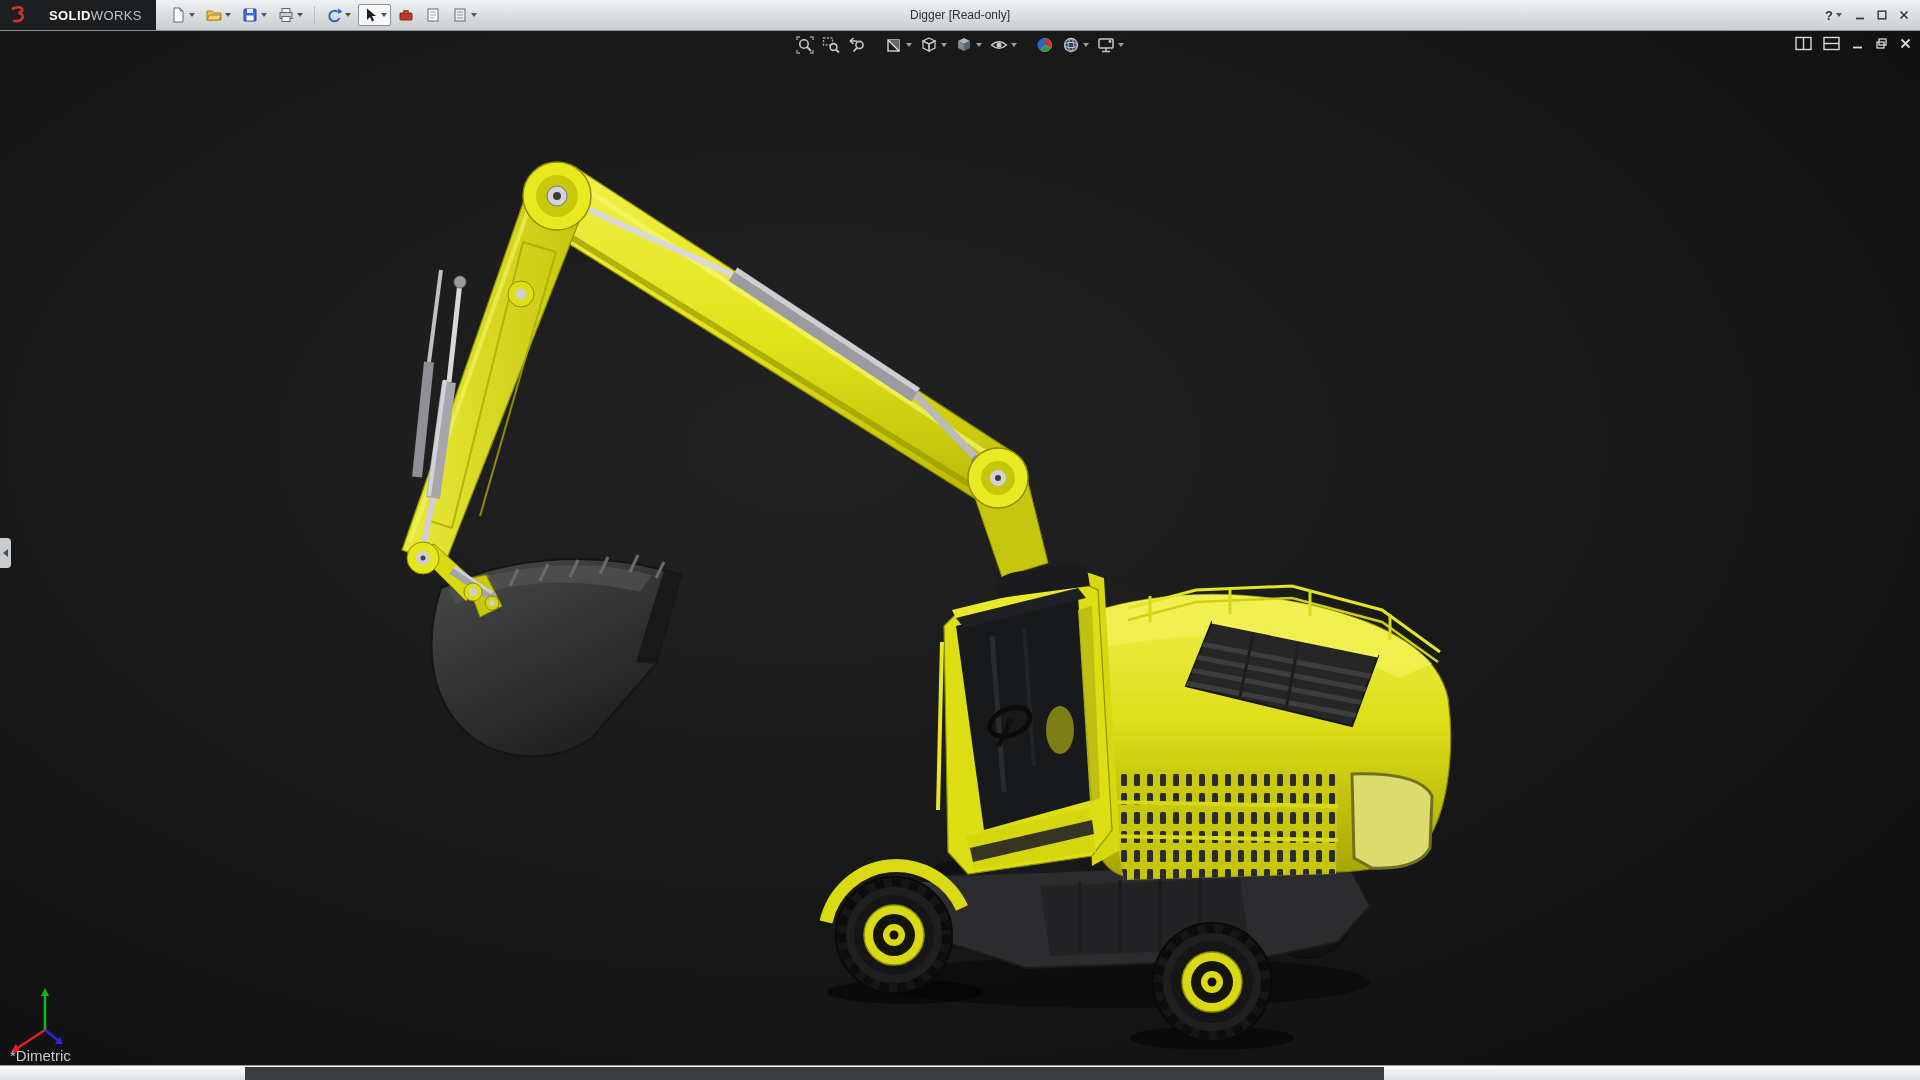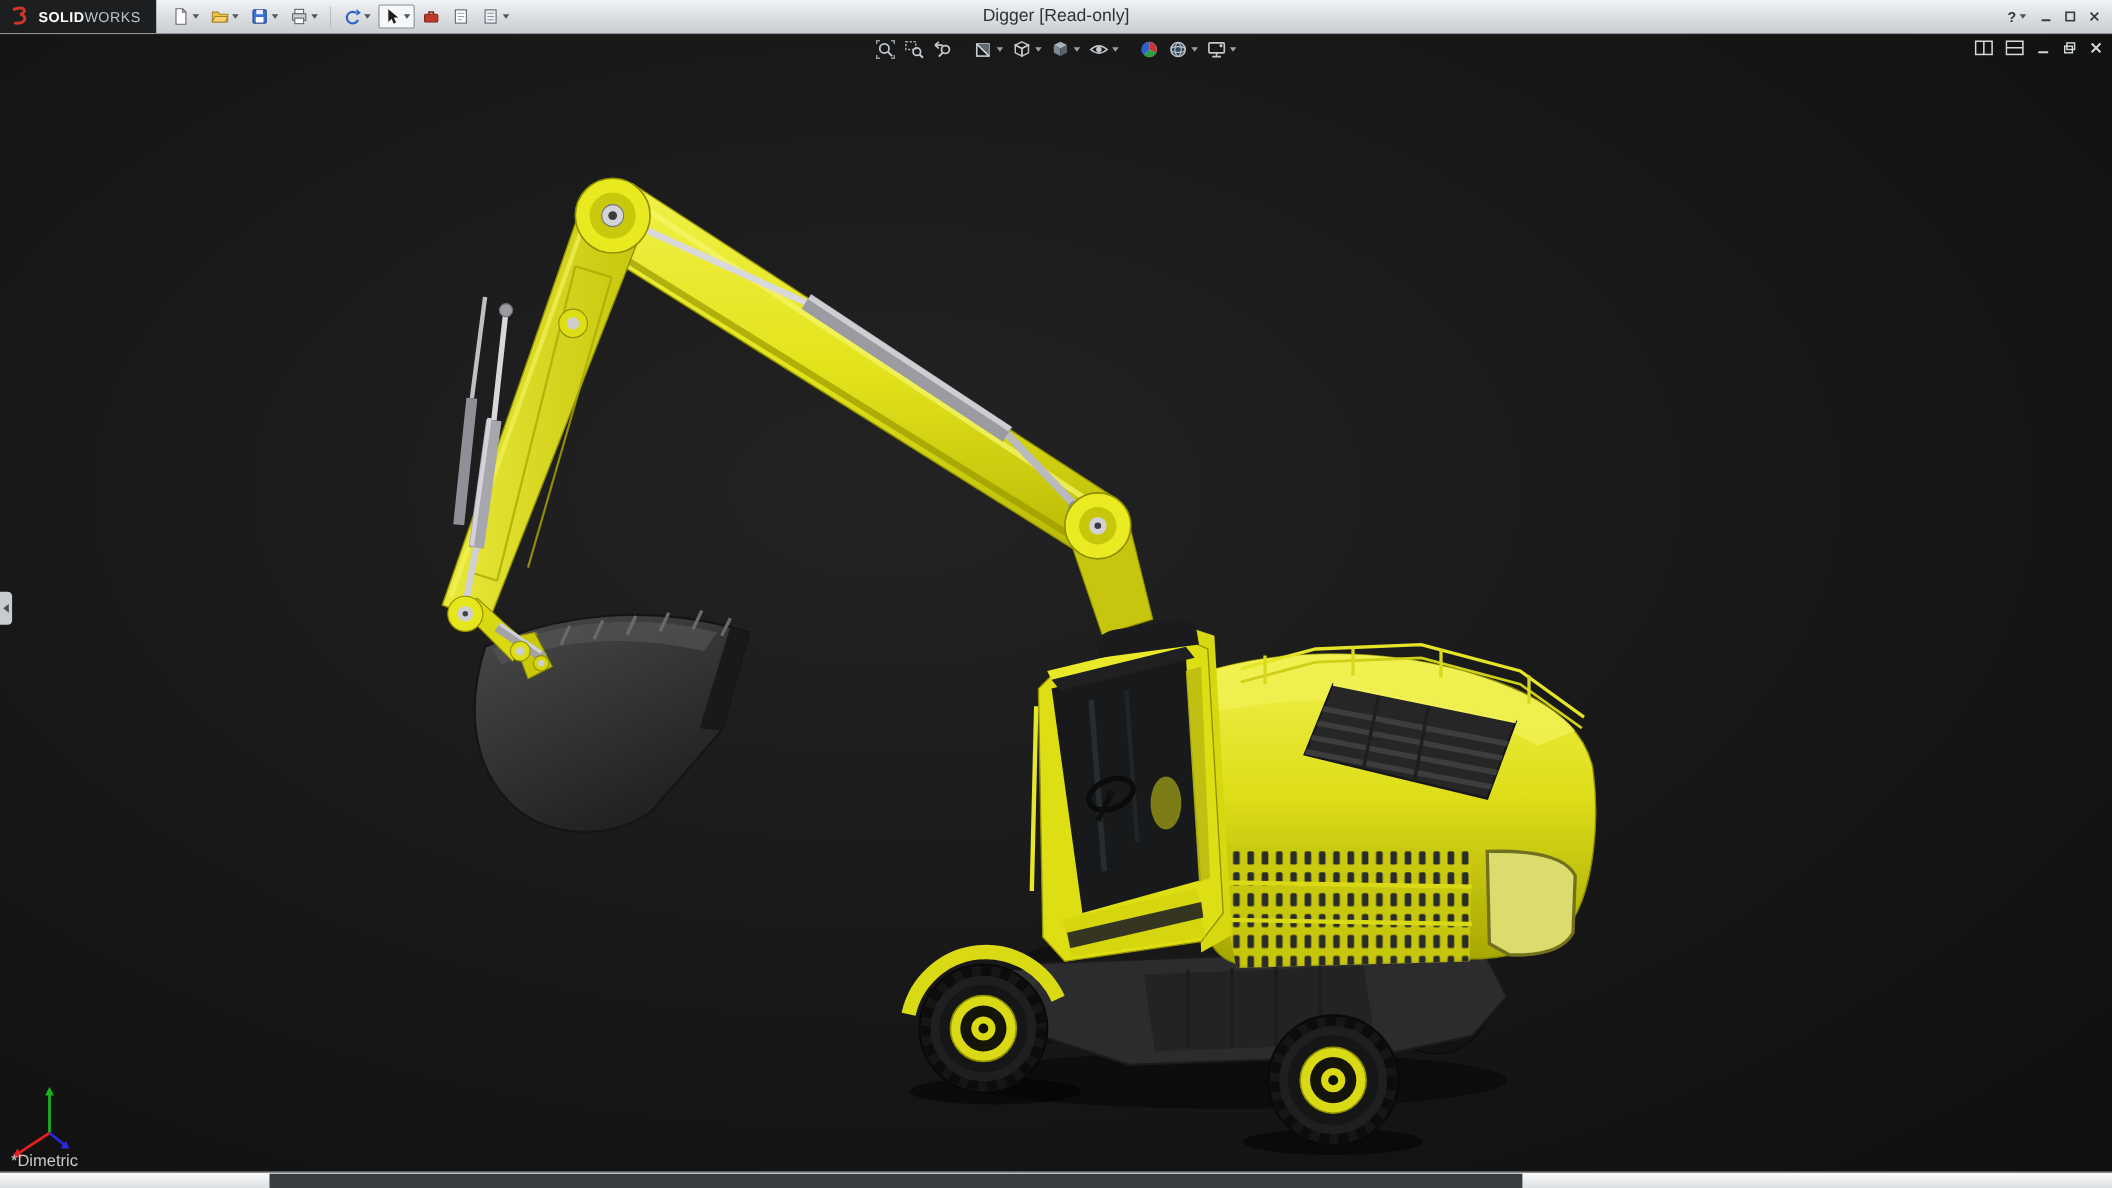--- a/index.html
+++ b/index.html
@@ -4,31 +4,31 @@
 <style>
   html,body{margin:0;padding:0;}
   body{width:1920px;height:1080px;overflow:hidden;position:relative;background:#000;
        font-family:"Liberation Sans",sans-serif;}
 
   
   .titlebar{position:absolute;top:0;left:0;right:0;height:30px;
     background:linear-gradient(#f0f2f4,#c9cdd1);border-bottom:1px solid #8d9298;
     display:flex;align-items:center;z-index:20;}
   .logo{height:30px;background:#1c1e20;display:flex;align-items:center;
-    padding:0 14px 0 10px;gap:5px;flex:0 0 auto;}
+    padding:0 14px 0 10px;gap:19px;flex:0 0 auto;}
   .brand{color:#fff;font-size:13px;font-weight:bold;letter-spacing:.4px;white-space:nowrap;}
   .brand .works{color:#bfc3c7;font-weight:normal;}
   .tb-icons{display:flex;align-items:center;margin-left:10px;gap:3px;}
   .tb-btn{display:flex;align-items:center;padding:2px 3px;border-radius:2px;border:1px solid transparent;}
   .tb-btn.boxed{background:#f5f7f9;border:1px solid #8a9096;}
   .caret{width:0;height:0;border-left:3px solid transparent;border-right:3px solid transparent;
     border-top:4px solid #555;margin-left:3px;}
   .tb-sep{width:1px;height:18px;background:#a7abafa0;margin:0 4px;}
   .title-text{position:absolute;left:50%;transform:translateX(-50%);
-    font-size:16px;color:#2f3338;white-space:nowrap;}
+    font-size:12px;color:#2f3338;white-space:nowrap;}
   .tb-right{margin-left:auto;display:flex;align-items:center;gap:12px;padding-right:10px;}
   .help-btn{display:flex;align-items:center;font-weight:bold;font-size:13px;color:#333;}
   .winglyphs{display:flex;align-items:center;gap:10px;}
 
   
   .viewport{position:absolute;top:30px;left:0;right:0;bottom:14px;
     background:radial-gradient(ellipse at 42% 40%, #232323 0%, #171717 55%, #0f0f0f 100%);
     overflow:hidden;}
   .scene{position:absolute;inset:0;width:100%;height:100%;}
 

